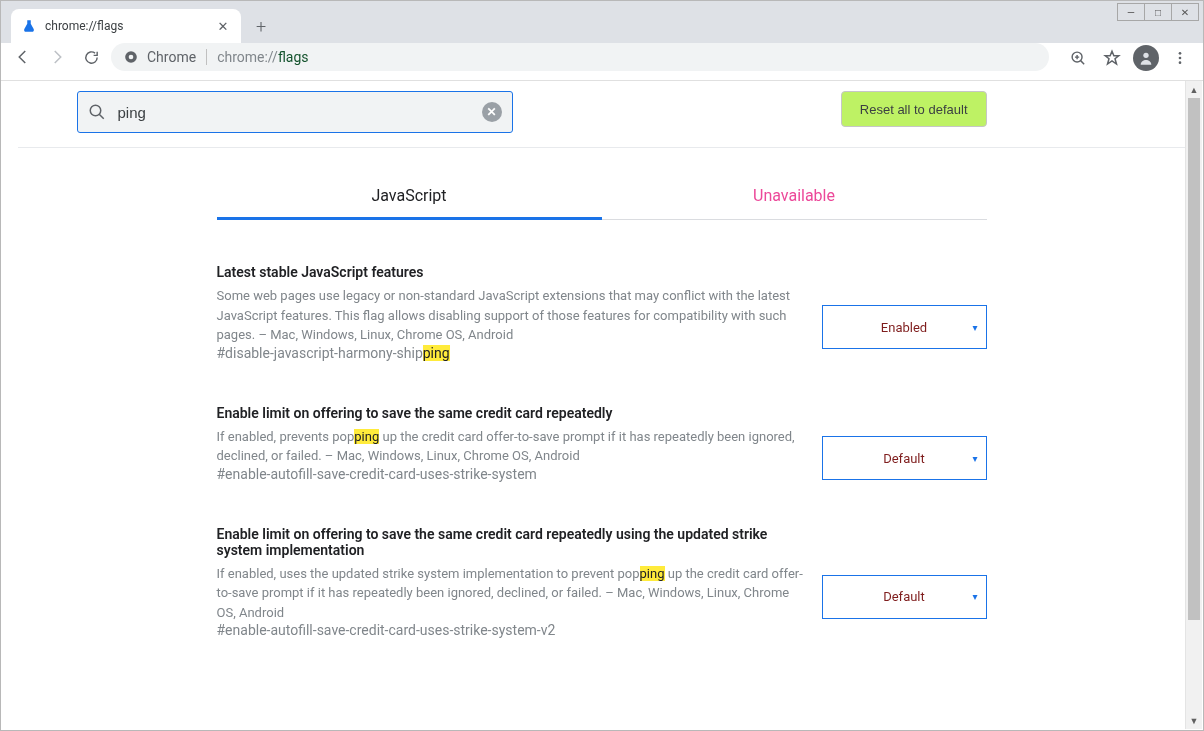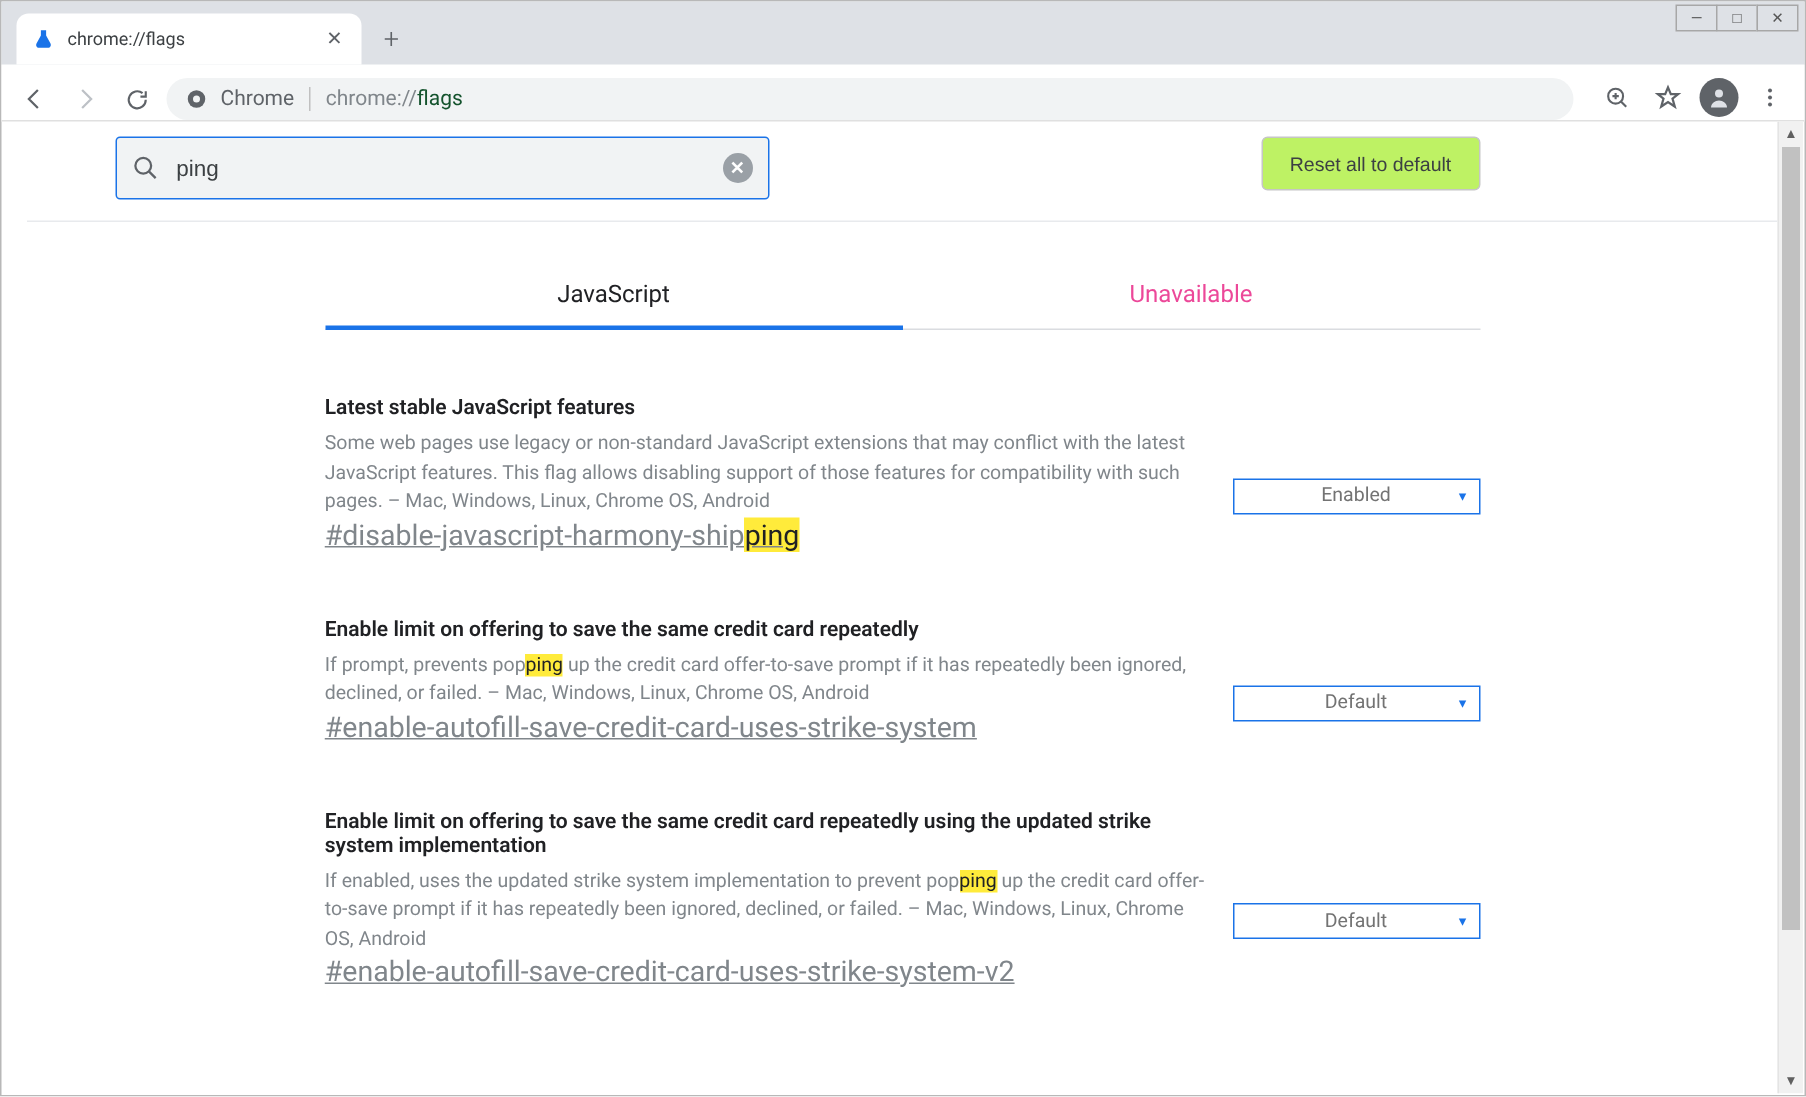--- a/index.html
+++ b/index.html
@@ -79,21 +79,21 @@
     font-weight: 300;
     margin-left: 6px;
     margin-bottom: 3px;
   }
   
   .toolbar {
     height: 38px;
     background: #fff;
     border-bottom: 1px solid #e0e0e0;
     display: flex;
-    align-items: flex-end;
+    align-items: flex-start;
     padding: 0 8px;
     gap: 6px;
   }
   .nav-btn {
     width: 28px; height: 28px;
     display: flex; align-items: center; justify-content: center;
     color: #5f6368;
     border-radius: 50%;
   }
   .nav-btn.disabled { color: #bdc1c6; }
@@ -247,36 +247,35 @@
     font-weight:600;
     color:#202124;
     margin-bottom:6px;
   }
   .flag-desc {
     font-size:13px;
     color:#80868b;
     line-height:1.5;
   }
   .flag-anchor {
-    font-size:19px;
+    font-size:14px;
     color:#80868b;
-    text-decoration: underline;
     display:inline;
   }
   .hl { background: #ffeb3b; color:#202124; }
   .flag-select-wrap {
     display:flex;align-items:center;
     padding-top:30px;
   }
   .flag-select {
     width: 165px;
-    height: 24px;
+    height: 44px;
     border: 1px solid #1a73e8;
     background:#fff;
-    color:#737373;
+    color:#7f1d1d;
     font-size:13px;
     position:relative;
     display:flex;align-items:center;justify-content:center;
   }
   .flag-select::after {
     content:"▾";
     position:absolute;right:8px;
     font-size:10px;color:#1a73e8;
   }
 </style>
@@ -395,21 +394,21 @@
             <span class="flag-anchor"><span>#disable-javascript-harmony-ship</span><span class="hl">ping</span></span>
           </div>
           <div class="flag-select-wrap">
             <div class="flag-select">Enabled</div>
           </div>
         </div>
 
         <div class="flag-entry">
           <div class="flag-text">
             <div class="flag-title">Enable limit on offering to save the same credit card repeatedly</div>
-            <div class="flag-desc"><span>If prompt, prevents pop</span><span class="hl">ping</span><span> up the credit card offer-to-save prompt if it has repeatedly been ignored, declined, or failed. – Mac, Windows, Linux, Chrome OS, Android</span></div>
+            <div class="flag-desc"><span>If enabled, prevents pop</span><span class="hl">ping</span><span> up the credit card offer-to-save prompt if it has repeatedly been ignored, declined, or failed. – Mac, Windows, Linux, Chrome OS, Android</span></div>
             <span class="flag-anchor">#enable-autofill-save-credit-card-uses-strike-system</span>
           </div>
           <div class="flag-select-wrap">
             <div class="flag-select">Default</div>
           </div>
         </div>
 
         <div class="flag-entry">
           <div class="flag-text">
             <div class="flag-title">Enable limit on offering to save the same credit card repeatedly using the updated strike system implementation</div>

